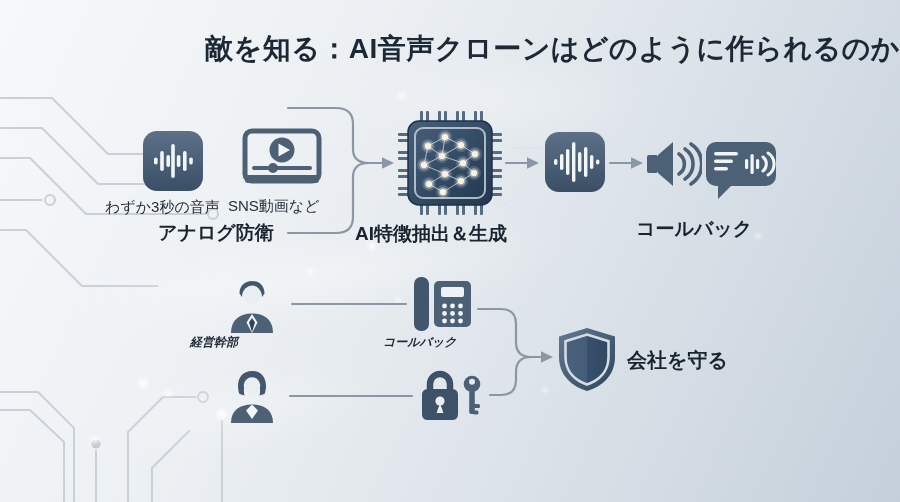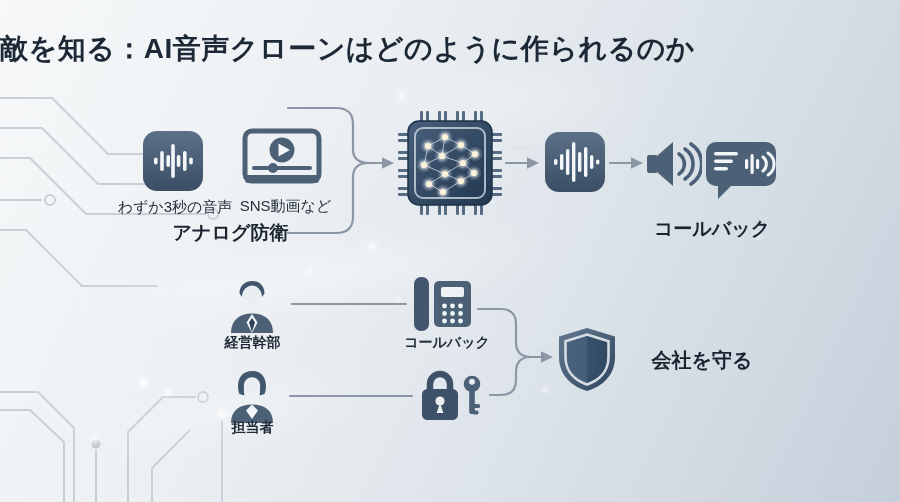--- a/index.html
+++ b/index.html
@@ -7,28 +7,28 @@
     position:relative;width:900px;height:502px;margin:0 auto;overflow:hidden;
     font-family:"Liberation Sans","DejaVu Sans",sans-serif;
     background:linear-gradient(115deg,#f6f8f9 0%,#eef1f4 30%,#e1e7ec 55%,#d3dce4 78%,#c5cfda 100%);
   }
   .bg-svg,.conn-svg{position:absolute;inset:0;pointer-events:none;}
   .streak{position:absolute;pointer-events:none;background:radial-gradient(ellipse at center,rgba(255,255,255,.85),rgba(255,255,255,0) 70%);filter:blur(14px);}
   .s1{left:60px;top:240px;width:520px;height:70px;transform:rotate(-7deg);opacity:.55;}
   .s2{left:340px;top:60px;width:320px;height:80px;opacity:.35;}
   .s3{left:90px;top:380px;width:300px;height:60px;transform:rotate(-10deg);opacity:.4;}
   .title{
-    position:absolute;top:30px;left:0;width:100%;text-align:left;
+    position:absolute;top:30px;left:0;width:100%;text-align:right;
     font-size:28px;font-weight:800;color:#1c2836;letter-spacing:.5px;
   }
   .icon{position:absolute;}
-  .lbl{position:absolute;text-align:center;color:#232e3b;}
+  .lbl{position:absolute;color:#232e3b;}
   .lbl-s{font-size:15px;font-weight:500;}
   .lbl-b{font-size:19px;font-weight:700;color:#19242f;}
-  .lbl-m{font-size:14px;font-weight:600;color:#202b38;}
+  .lbl-m{font-size:12px;font-weight:600;color:#202b38;font-style:italic;}
   .footer{
     position:absolute;right:20px;bottom:12px;font-size:17px;color:#3d4753;font-weight:400;letter-spacing:.3px;
   }
 </style>
 </head>
 <body>
 
 <div class="canvas">
 
   <svg class="bg-svg" width="900" height="502" viewBox="0 0 900 502">
@@ -230,20 +230,21 @@
     </g>
     <g stroke="#f2f6f9" stroke-width="3" fill="none" stroke-linecap="round">
       <path d="M59,18 a9,9 0 0 1 0,14"></path>
       <path d="M64,14 a13,13 0 0 1 0,22"></path>
     </g>
   </svg>
 
   <div class="lbl lbl-s" style="left:105px;top:198px;width:140px">わずか3秒の音声</div>
   <div class="lbl lbl-s" style="left:228px;top:197px;width:115px">SNS動画など</div>
   <div class="lbl lbl-b" style="left:158px;top:220px;width:145px">アナログ防衛</div>
+  <div class="lbl lbl-b" style="left:355px;top:221px;width:190px">AI特徴抽出＆生成</div>
   <div class="lbl lbl-b" style="left:636px;top:216px;width:152px">コールバック</div>
 
   <svg class="icon" style="left:226px;top:277px" width="52" height="56" viewBox="0 0 52 56">
     <path d="M26,4 c-7.5,0 -12.5,5 -12.5,12.5 l2.5,3.5 c0,-6.5 4,-10 10,-10 c6,0 10,3.5 10,10 l2.5,-3.5 C38.5,9 33.5,4 26,4 z" fill="#42576e"></path>
     <circle cx="26" cy="17.5" r="9" fill="#e9eef2"></circle>
     <path d="M5,56 c0,-13 8.5,-19.5 21,-19.5 c12.5,0 21,6.5 21,19.5 z" fill="#4c6076"></path>
     <path d="M26,37 l-5.5,8.5 L26,56 l5.5,-10.5 z" fill="#f2f6f9"></path>
     <path d="M26,41 l-3,4.5 L26,55 l3,-9.5 z" fill="#2e425a"></path>
   </svg>
 
@@ -296,21 +297,20 @@
         <stop offset=".5" stop-color="#37506b"></stop>
           <stop offset="1" stop-color="#314963"></stop>
       </linearGradient>
     </defs>
     <path d="M32,2 L60,10.5 V31 C60,49.5 47,60.5 32,65 C17,60.5 4,49.5 4,31 V10.5 Z" fill="url(#shG)"></path>
     <path d="M32,8.5 L53.5,15.2 V31 C53.5,45.8 43.5,54.5 32,58.5 C20.5,54.5 10.5,45.8 10.5,31 V15.2 Z" fill="url(#shIn)" stroke="#d5dce4" stroke-width="2.6"></path>
   </svg>
 
   <div class="lbl lbl-m" style="left:190px;top:334px;width:125px">経営幹部</div>
   <div class="lbl lbl-m" style="left:383px;top:334px;width:128px">コールバック</div>
-  <div class="lbl lbl-m" style="left:190px;top:419px;width:125px">担当者</div>
   <div class="lbl lbl-b" style="left:627px;top:347px;width:150px;font-size:20px">会社を守る</div>
 
   <svg class="conn-svg" width="900" height="502" viewBox="0 0 900 502">
     <g stroke="#8b97a4" stroke-width="2.2" fill="none" stroke-linecap="round" stroke-linejoin="round">
       <path d="M288,108 H336 Q353,108 353,124 V149 Q353,163 369,163 Q353,163 353,177 V217 Q353,233 336,233 H288"></path>
       <line x1="369" y1="163" x2="383" y2="163"></line>
       <line x1="506" y1="163" x2="527" y2="163"></line>
       <line x1="610" y1="163" x2="631" y2="163"></line>
       <line x1="292" y1="304" x2="406" y2="304"></line>
       <line x1="290" y1="396" x2="412" y2="396"></line>

